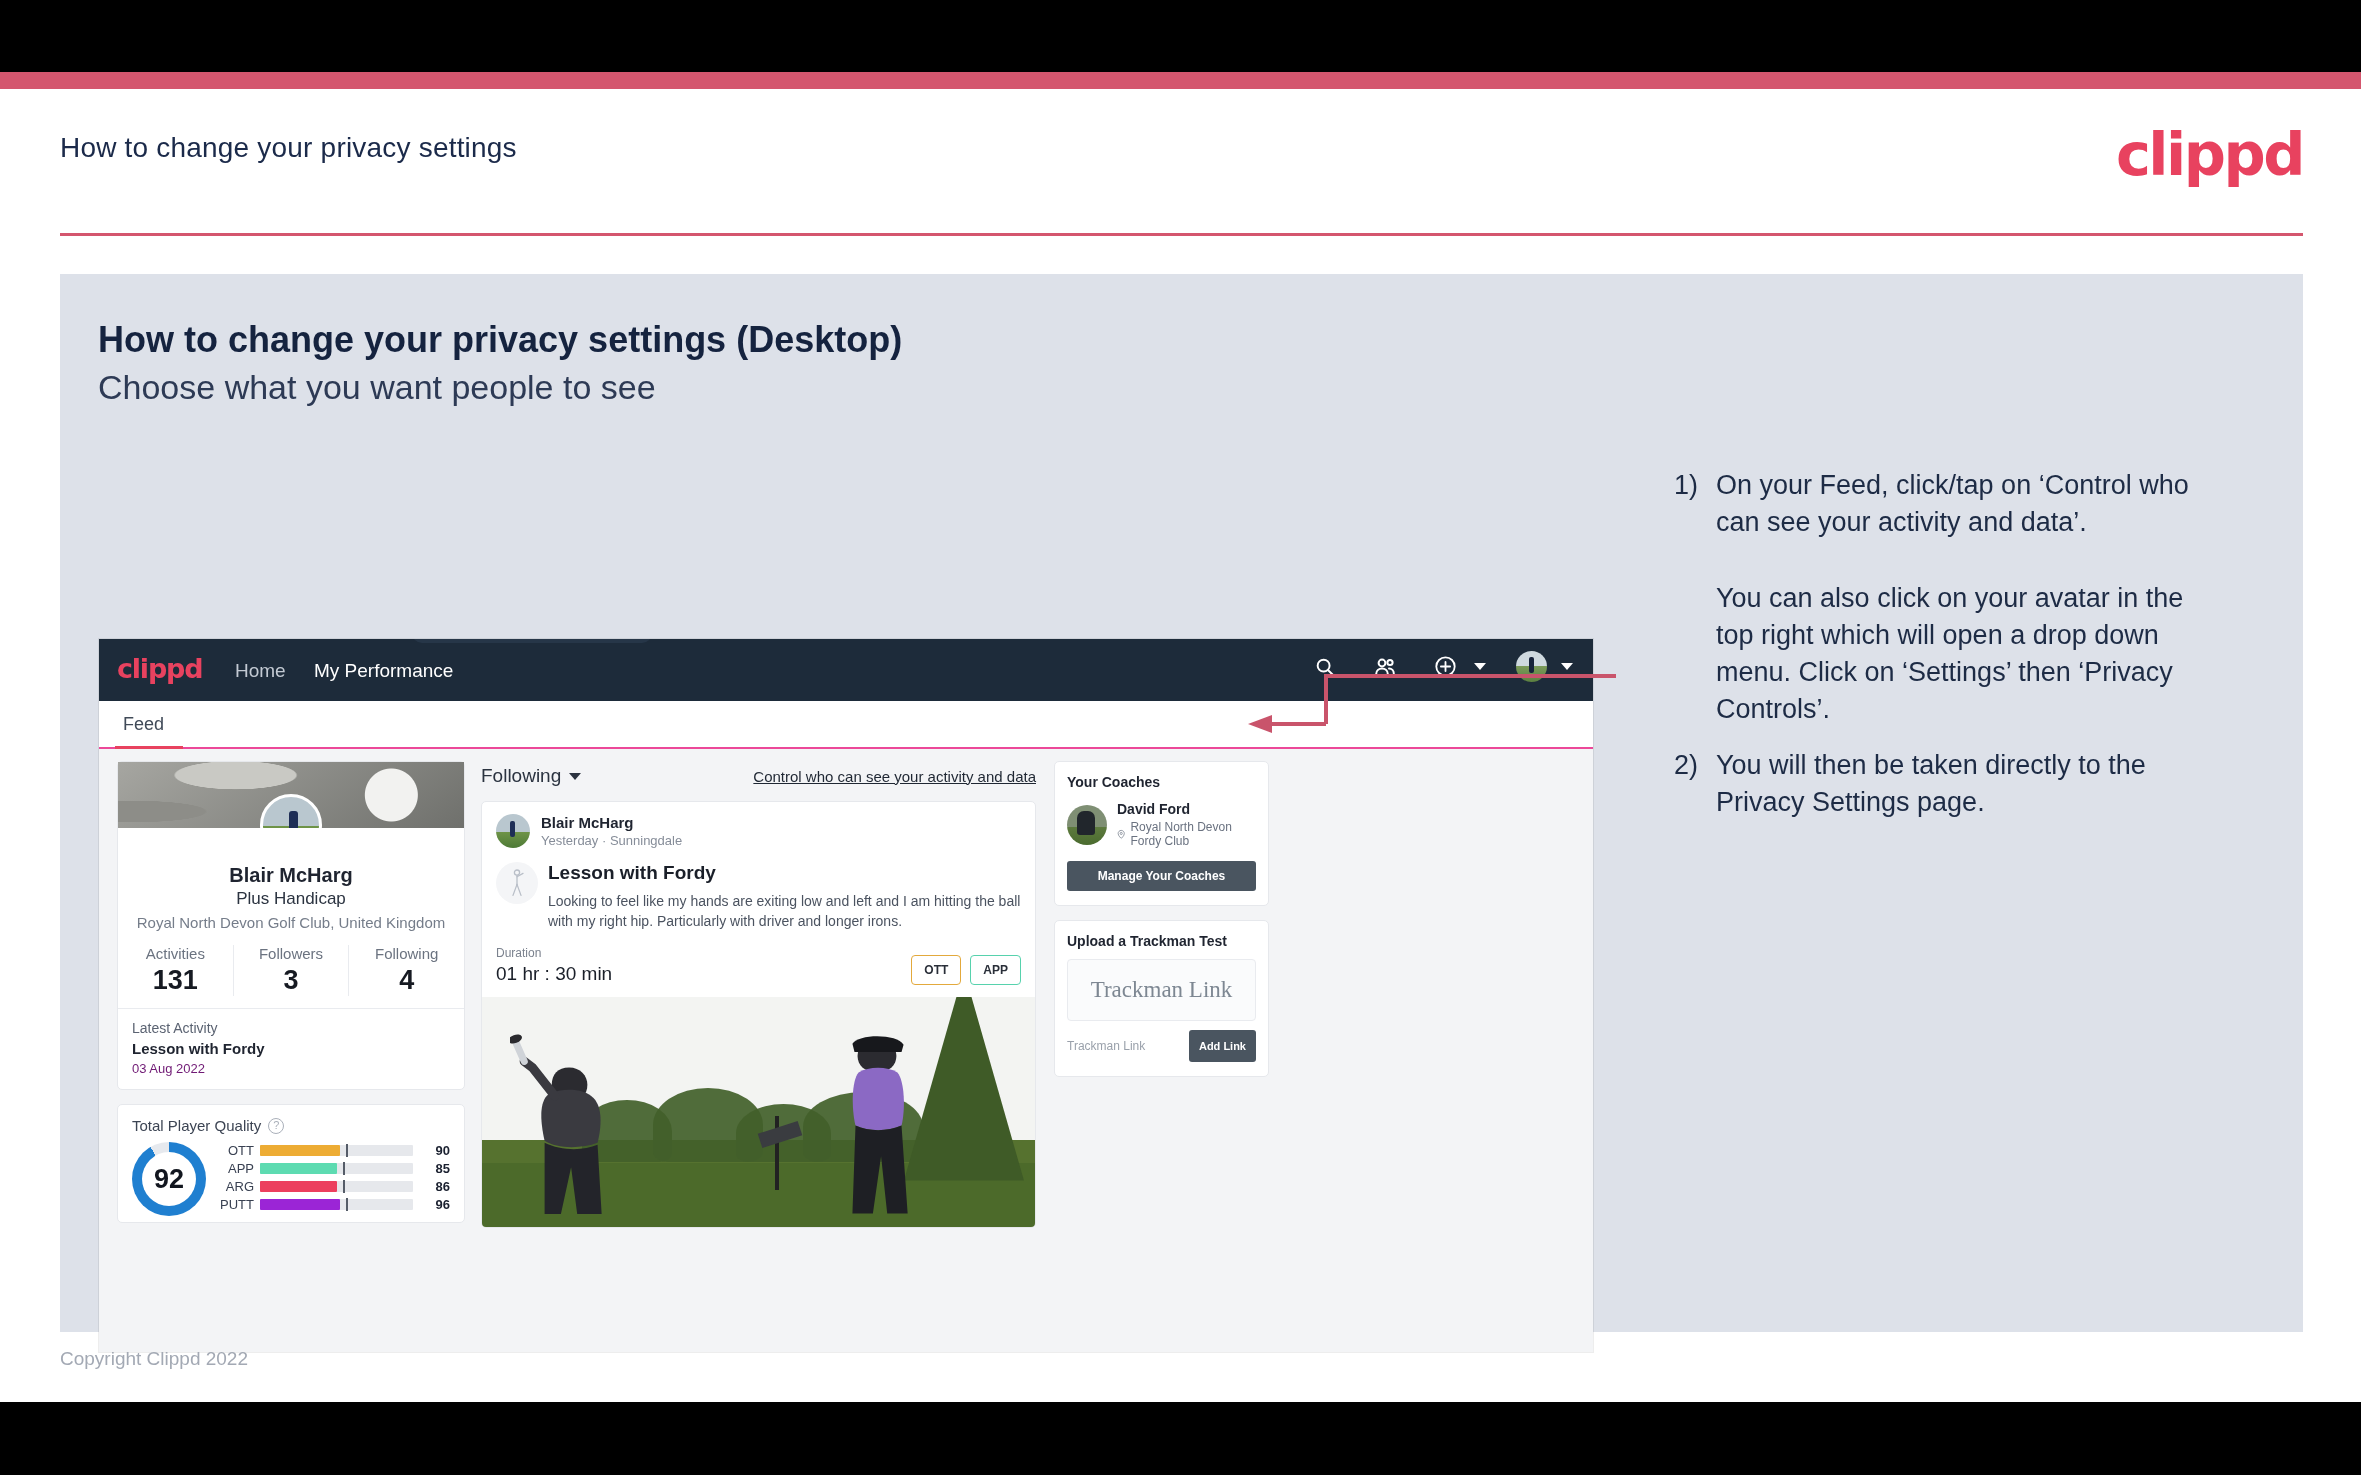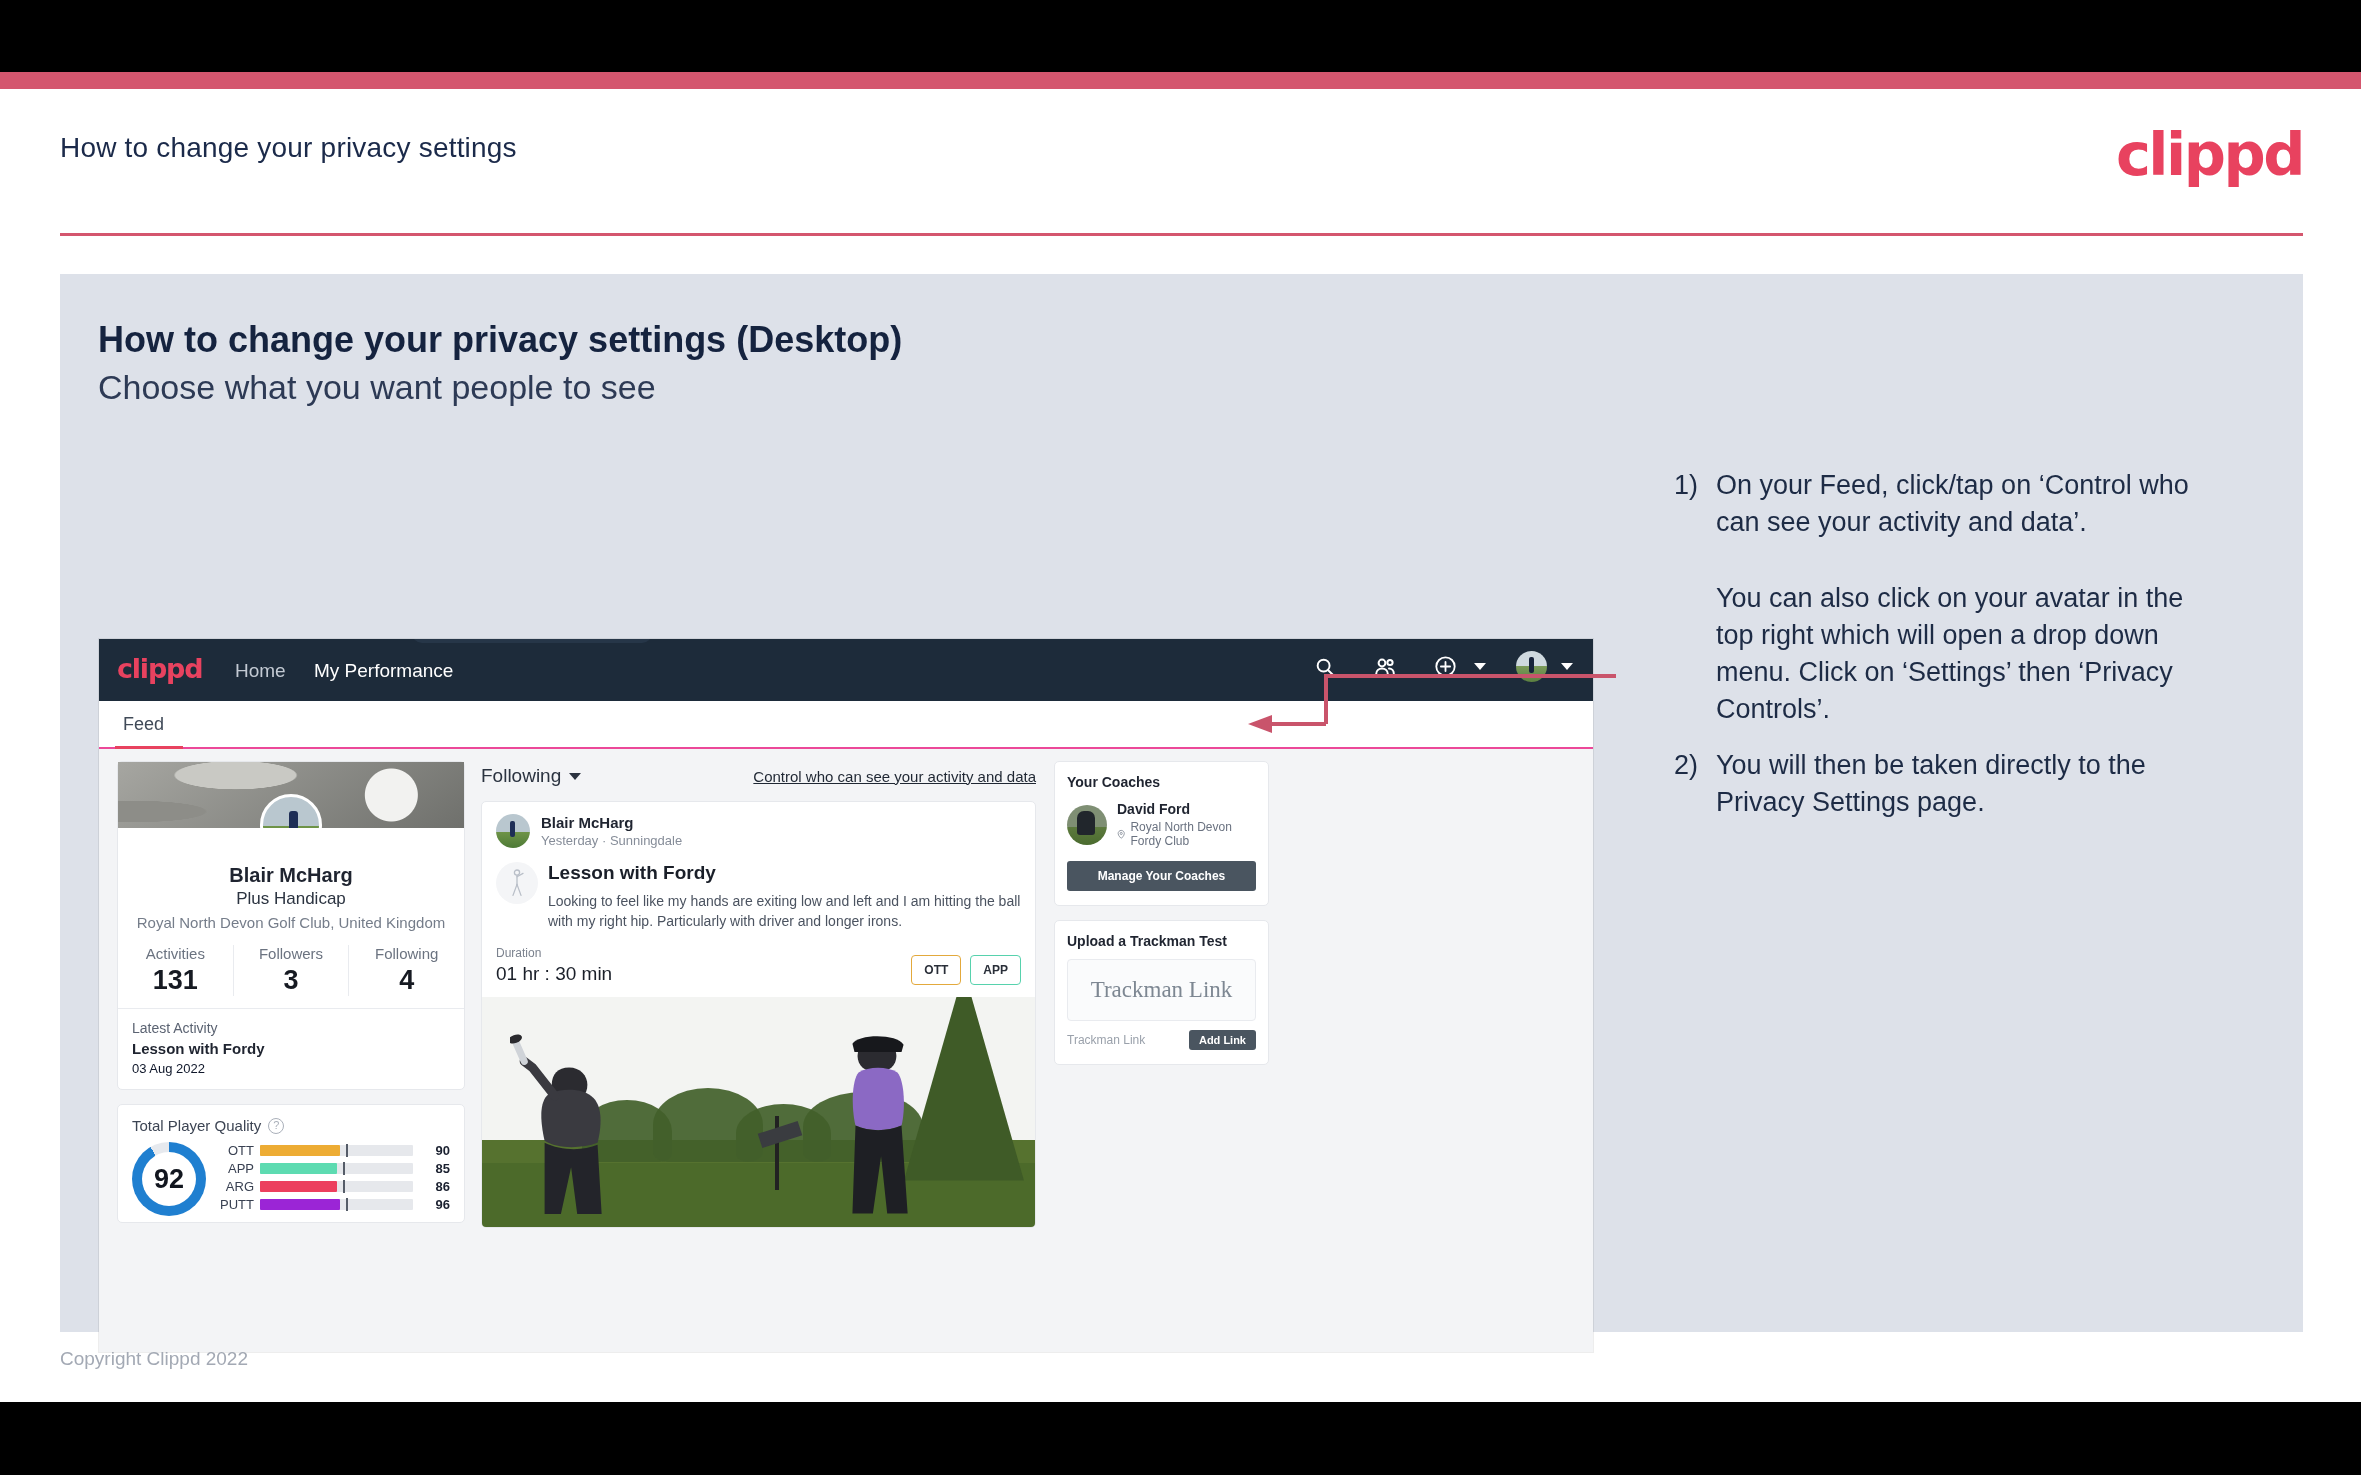--- a/index.html
+++ b/index.html
@@ -69,21 +69,21 @@
   .prof-hcp  { font-size: 17px; color: #2b3340; margin-top: 2px; }
   .prof-club { font-size: 15px; color: #757d8a; margin-top: 5px; }
   .stats { display: flex; margin-top: 14px; padding-bottom: 12px; }
   .stat { flex: 1; text-align: center; border-right: 1px solid #e9ebef; }
   .stat:last-child { border-right: none; }
   .stat-label { font-size: 15px; color: #6b7380; }
   .stat-value { font-size: 27px; font-weight: 700; color: #161a22; margin-top: 3px; }
   .latest { border-top: 1px solid #e9ebef; padding: 11px 14px 13px; }
   .latest-h { font-size: 14px; color: #5b6372; }
   .latest-t { font-size: 15px; font-weight: 700; color: #1f2430; margin-top: 4px; }
-  .latest-d { font-size: 13px; color: #0f172a; margin-top: 4px; }
+  .latest-d { font-size: 13px; color: #701a75; margin-top: 4px; }
 
   .perf-card { margin-top: 14px; }
   .perf-head { padding: 12px 14px; border-bottom: 1px solid #e9ebef; font-size: 17px; font-weight: 700; color: #1f2430; }
   .perf-body { padding: 12px 14px 6px; }
   .tpq-row { display: flex; align-items: center; gap: 7px; font-size: 15px; color: #3c4453; }
   .q-ico { width: 16px; height: 16px; border: 1.6px solid #aab0ba; border-radius: 50%; color: #aab0ba; font-size: 11px; line-height: 12px; text-align: center; }
   .gauge-wrap { display: flex; align-items: center; margin-top: 8px; }
   .gauge { width: 74px; height: 74px; border-radius: 50%; background: conic-gradient(#1f7fd0 0deg 330deg, #e6e9ee 330deg 360deg);
            display:flex; align-items:center; justify-content:center; position: relative; }
   .gauge::before { content:""; position:absolute; width: 54px; height:54px; border-radius:50%; background:#fff; }
@@ -136,21 +136,21 @@
   .coach-row { display:flex; align-items:center; gap: 10px; margin-top: 11px; }
   .coach-av { width: 40px; height: 40px; border-radius: 50%; flex:none; background: linear-gradient(#7f8f74 0 55%, #5d7a3e 55%, #4a6b2f 100%); position:relative; overflow:hidden; }
   .coach-av::after{content:"";position:absolute;left:10px;top:6px;width:18px;height:24px;background:#21262c;border-radius:7px 7px 3px 3px;}
   .coach-name { font-size: 14px; font-weight: 700; color: #1f2430; }
   .coach-club { font-size: 12px; color: #6a7280; margin-top: 3px; display:flex; align-items:center; gap: 5px; }
   .btn-dark { margin-top: 13px; width: 100%; height: 30px; background: #4a5560; color: #fff; border: none; border-radius: 3px; font-size: 12px; font-weight: 700; font-family: inherit; }
   .drop { margin-top: 10px; border: 1px solid #e9ebef; border-radius: 4px; background: #fafbfc; height: 62px; display:flex;align-items:center;justify-content:center; }
   .drop-text { font-family: "Liberation Serif", serif; font-size: 23px; color: #7d8792; }
   .link-row { display: flex; align-items: center; justify-content: space-between; margin-top: 9px; }
   .link-ph { font-size: 12px; color: #9aa1ab; }
-  .btn-sm { background: #4a5560; color: #fff; border: none; border-radius: 3px; font-size: 11px; font-weight: 700; padding: 4px 10px; font-family: inherit; }
+  .btn-sm { background: #4a5560; color: #fff; border: none; border-radius: 3px; font-size: 11px; font-weight: 700; padding: 10px 10px; font-family: inherit; }
   .arccos { margin-top: 10px; border: 1px solid #e9ebef; border-radius: 4px; background: #fafbfc; height: 62px; display:flex;align-items:center;justify-content:center; }
   .arccos-text { font-family: "Liberation Serif", serif; font-size: 25px; font-weight: 700; color: #11161d; }
 
   
   .callout { position: absolute; left: 0; top: 0; width: 2243px; height: 1058px; pointer-events: none; }
 
   
   .instr { position: absolute; left: 1614px; top: 193px; width: 520px; }
   .item { display: flex; margin-bottom: 6px; }
   .num { width: 42px; flex: none; font-size: 27px; color: #1d2b45; line-height: 1.36; }

